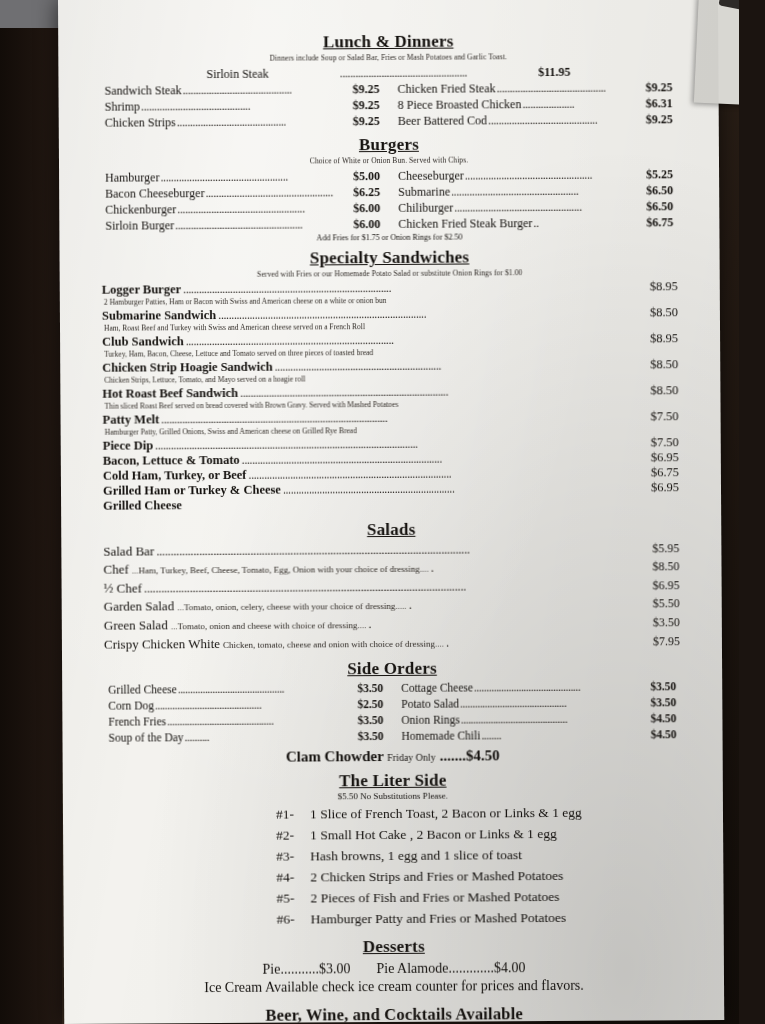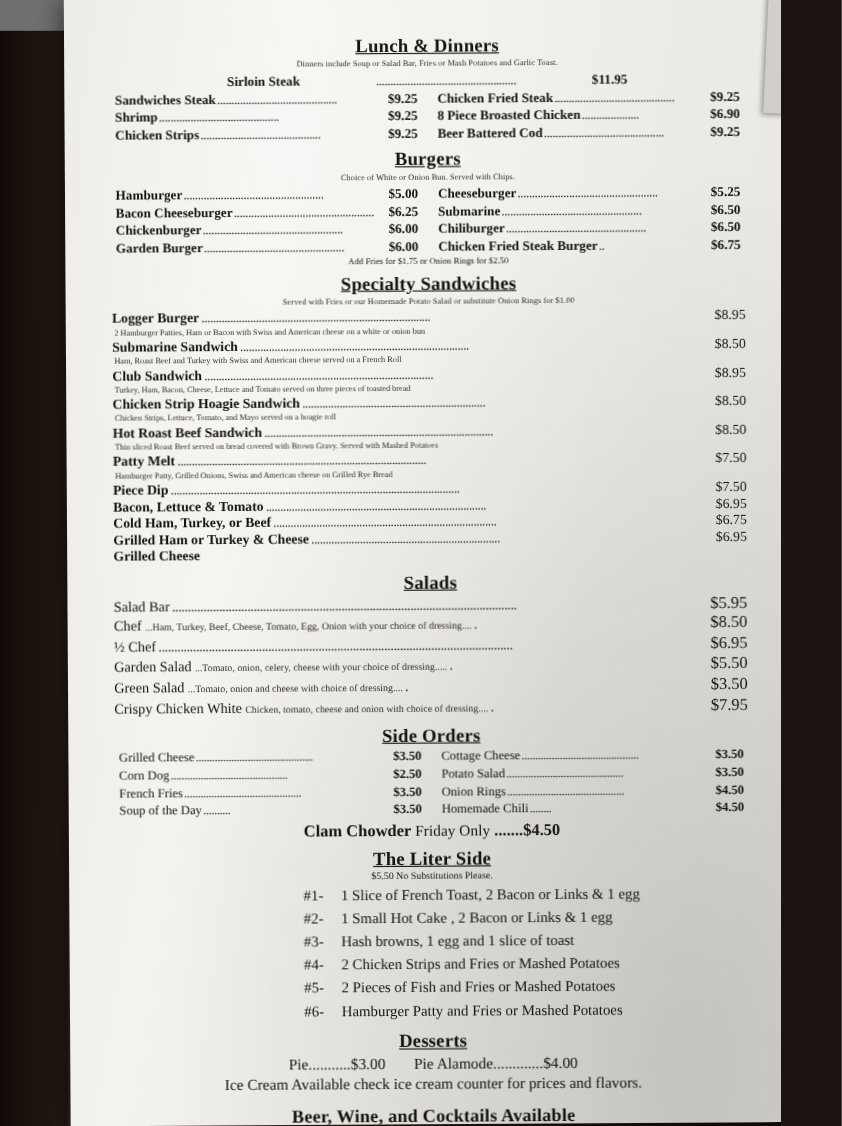--- a/index.html
+++ b/index.html
@@ -10,20 +10,21 @@
     height: 1024px;
     overflow: hidden;
     font-family: "Liberation Serif", serif;
   }
   #photo {
     position: relative;
     width: 710px;
     height: 1024px;
     background: linear-gradient(115deg, #2a2018 0%, #3a2c20 35%, #241a13 70%, #120d09 100%);
     overflow: hidden;
+    padding-left: 29px;
   }
   
   .table-edge {
     position: absolute;
     left: 0; top: 0;
     width: 70px; height: 30px;
     background: #6f6f72;
   }
   .table-edge2 {
     position: absolute;
@@ -109,21 +110,21 @@
     padding: 0 18px;
   }
   .col { flex: 1; }
   .row {
     display: flex;
     align-items: baseline;
     font-size: 12px;
     line-height: 16px;
     white-space: nowrap;
   }
-  .row .name { font-weight: bold; }
+  .row .name { font-weight: normal; }
   .row .lead {
     flex: 1;
     overflow: hidden;
     margin: 0 1px;
     font-weight: normal;
     letter-spacing: -.4px;
     color: #2a2521;
   }
   .row .price { font-weight: bold; }
 
@@ -148,21 +149,21 @@
     line-height: 10px;
     color: #302b26;
     margin: 0 0 1px 2px;
   }
   
   .salads { padding: 0 14px; }
   .salads .srow { display: flex; align-items: baseline; font-size: 13px; line-height: 17px; white-space: nowrap;}
   .salads .srow .name { font-weight: normal; }
   .salads .srow .desc { font-size: 9px; color: #2e2924; margin-left: 3px; }
   .salads .srow .lead { flex: 1; overflow: hidden; margin: 0 2px; letter-spacing: -.4px; color:#2a2521; }
-  .salads .srow .price { font-size: 15px; }
+  .salads .srow .price { font-size: 12px; }
 
   
   .sides .row { font-size: 11.5px; line-height: 16px; }
   .sides .row .name { font-weight: normal; }
   .bigrow { font-size: 14px; font-weight: bold; }
   .bigrow .lead { font-weight: normal; }
 
   .liter-list {
     padding: 2px 0 0 0;
   }
@@ -192,21 +193,21 @@
     font-weight: bold;
     padding-top: 10px;
     letter-spacing: .2px;
   }
   .chowder {
     text-align: center;
     font-size: 15px;
     font-weight: bold;
     padding-top: 4px;
   }
-  .chowder .small { font-size: 14px; font-weight: normal; }
+  .chowder .small { font-size: 10px; font-weight: normal; }
   .liter-note { text-align:center; font-size: 9px; margin-top: -1px; }
   .subnote { text-align:center; font-size: 8px; margin-top: 1px;}
 </style>
 </head>
 <body>
 
 <div id="photo">
   <div class="table-edge"></div>
   <div class="table-edge2"></div>
 
@@ -220,21 +221,21 @@
       <div class="section-note">Dinners include Soup or Salad Bar, Fries or Mash Potatoes and Garlic Toast.</div>
       <div class="row center-item" style="padding:0 120px;">
         <span class="name">Sirloin Steak</span>
         <span class="lead">.................................................</span>
         <span class="price">$11.95</span>
       </div>
 
       <div class="cols">
         <div class="col">
           <div class="row">
-            <span class="name">Sandwiches Steak</span>
+            <span class="name">Sandwich Steak</span>
             <span class="lead">..........................................</span>
             <span class="price">$9.25</span>
           </div>
           <div class="row">
             <span class="name">Shrimp</span>
             <span class="lead">..........................................</span>
             <span class="price">$9.25</span>
           </div>
           <div class="row">
             <span class="name">Chicken Strips</span>
@@ -244,21 +245,21 @@
         </div>
         <div class="col">
           <div class="row">
             <span class="name">Chicken Fried Steak</span>
             <span class="lead">..........................................</span>
             <span class="price">$9.25</span>
           </div>
           <div class="row">
             <span class="name">8 Piece Broasted Chicken</span>
             <span class="lead">....................</span>
-            <span class="price">$6.90</span>
+            <span class="price">$6.31</span>
           </div>
           <div class="row">
             <span class="name">Beer Battered Cod</span>
             <span class="lead">..........................................</span>
             <span class="price">$9.25</span>
           </div>
         </div>
       </div>
 
       <div class="section-title">Burgers</div>
@@ -274,21 +275,21 @@
             <span class="name">Bacon Cheeseburger</span>
             <span class="lead">.................................................</span>
             <span class="price">$6.25</span>
           </div>
           <div class="row">
             <span class="name">Chickenburger</span>
             <span class="lead">.................................................</span>
             <span class="price">$6.00</span>
           </div>
           <div class="row">
-            <span class="name">Garden Burger</span>
+            <span class="name">Sirloin Burger</span>
             <span class="lead">.................................................</span>
             <span class="price">$6.00</span>
           </div>
         </div>
         <div class="col">
           <div class="row">
             <span class="name">Cheeseburger</span>
             <span class="lead">.................................................</span>
             <span class="price">$5.25</span>
           </div>

